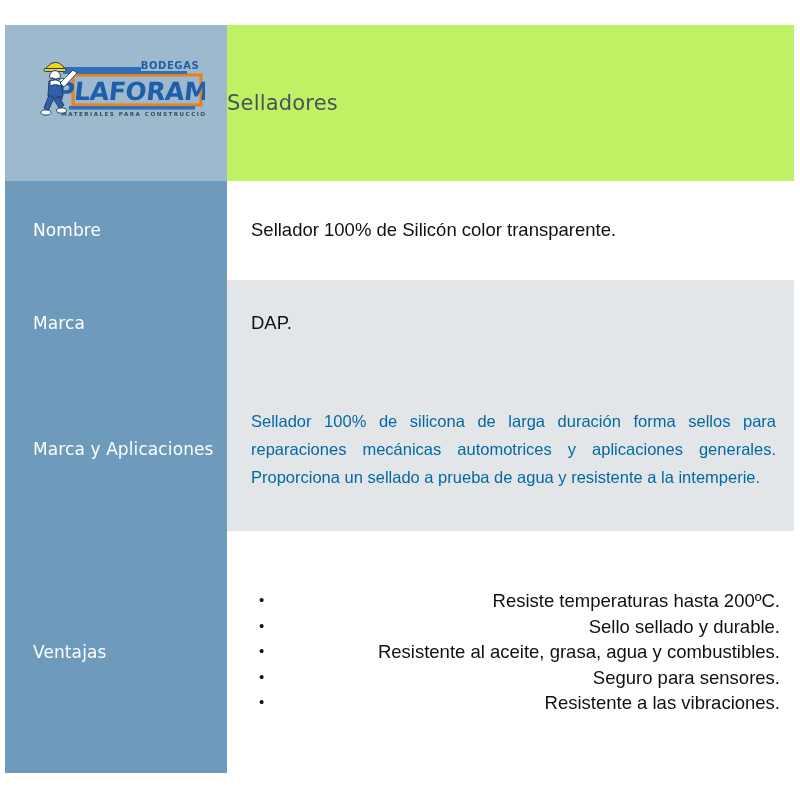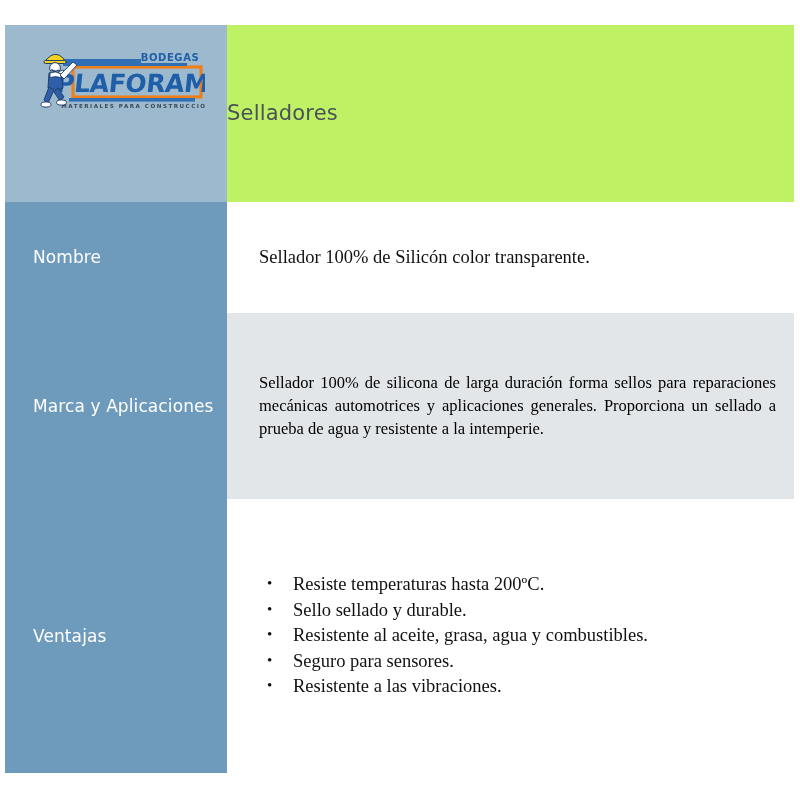--- a/index.html
+++ b/index.html
@@ -63,37 +63,38 @@
     font-family: "DejaVu Sans", sans-serif;
     font-size: 17px;
     padding-left: 28px;
     letter-spacing: 0.1px;
   }
 
   
   .content-cell {
     background: #ffffff;
     color: #111111;
-    padding: 0 14px 0 32px;
-    font-family: Liberation Serif, serif;
+    padding: 0 14px 0 24px;
+    font-family: Liberation Sans, sans-serif;
     font-size: 18.5px;
   }
   .content-cell.alt { background: #e3e6e9; }
 
   .row-nombre { height: 88px; }
   .row-marca  { height: 78px; }
   .row-dim    { height: 78px; }
   .row-usos   { height: 147px; }
   .row-vent   { height: 217px; }
 
   
   ul.bullets {
     list-style: none;
     margin: 0;
     padding: 0;
+    text-align: right;
   }
   ul.bullets li {
     position: relative;
     padding-left: 34px;
     line-height: 25.5px;
     font-size: 18.5px;
     white-space: nowrap;
   }
   ul.bullets li::before {
     content: "\2022";
@@ -114,30 +115,30 @@
     left: 8px;
     top: -1px;
     font-size: 15px;
   }
 
   
   .para {
     text-align: justify;
     text-align-last: left;
     font-size: 16.5px;
-    line-height: 23px;
+    line-height: 28px;
     padding-right: 4px;
-    color: #000000;
+    color: #0369a1;
   }
 
   
   .logo-wrap {
     position: absolute;
     left: 28px;
-    top: 20px;
+    top: 28px;
     width: 172px;
     height: 76px;
   }
   .logo-wrap svg { display: block; }
 </style>
 </head>
 <body>
 
 <div class="sheet">
   <div class="table">
@@ -186,20 +187,24 @@
       <div class="cell header-title-cell">
         <span class="header-title">Selladores</span>
       </div>
     </div>
 
     <div class="row row-nombre">
       <div class="cell col-label label-cell">Nombre</div>
       <div class="cell content-cell">Sellador 100% de Silicón color transparente.</div>
     </div>
 
+    <div class="row row-marca">
+      <div class="cell col-label label-cell">Marca</div>
+      <div class="cell content-cell alt">DAP.</div>
+    </div>
 
 
     <div class="row row-usos">
       <div class="cell col-label label-cell">Marca y Aplicaciones</div>
       <div class="cell content-cell alt">
         <div class="para">Sellador 100% de silicona de larga duración forma sellos para reparaciones mecánicas automotrices y aplicaciones generales. Proporciona un sellado a prueba de agua y resistente a la intemperie.</div>
       </div>
     </div>
 
     <div class="row row-vent">

